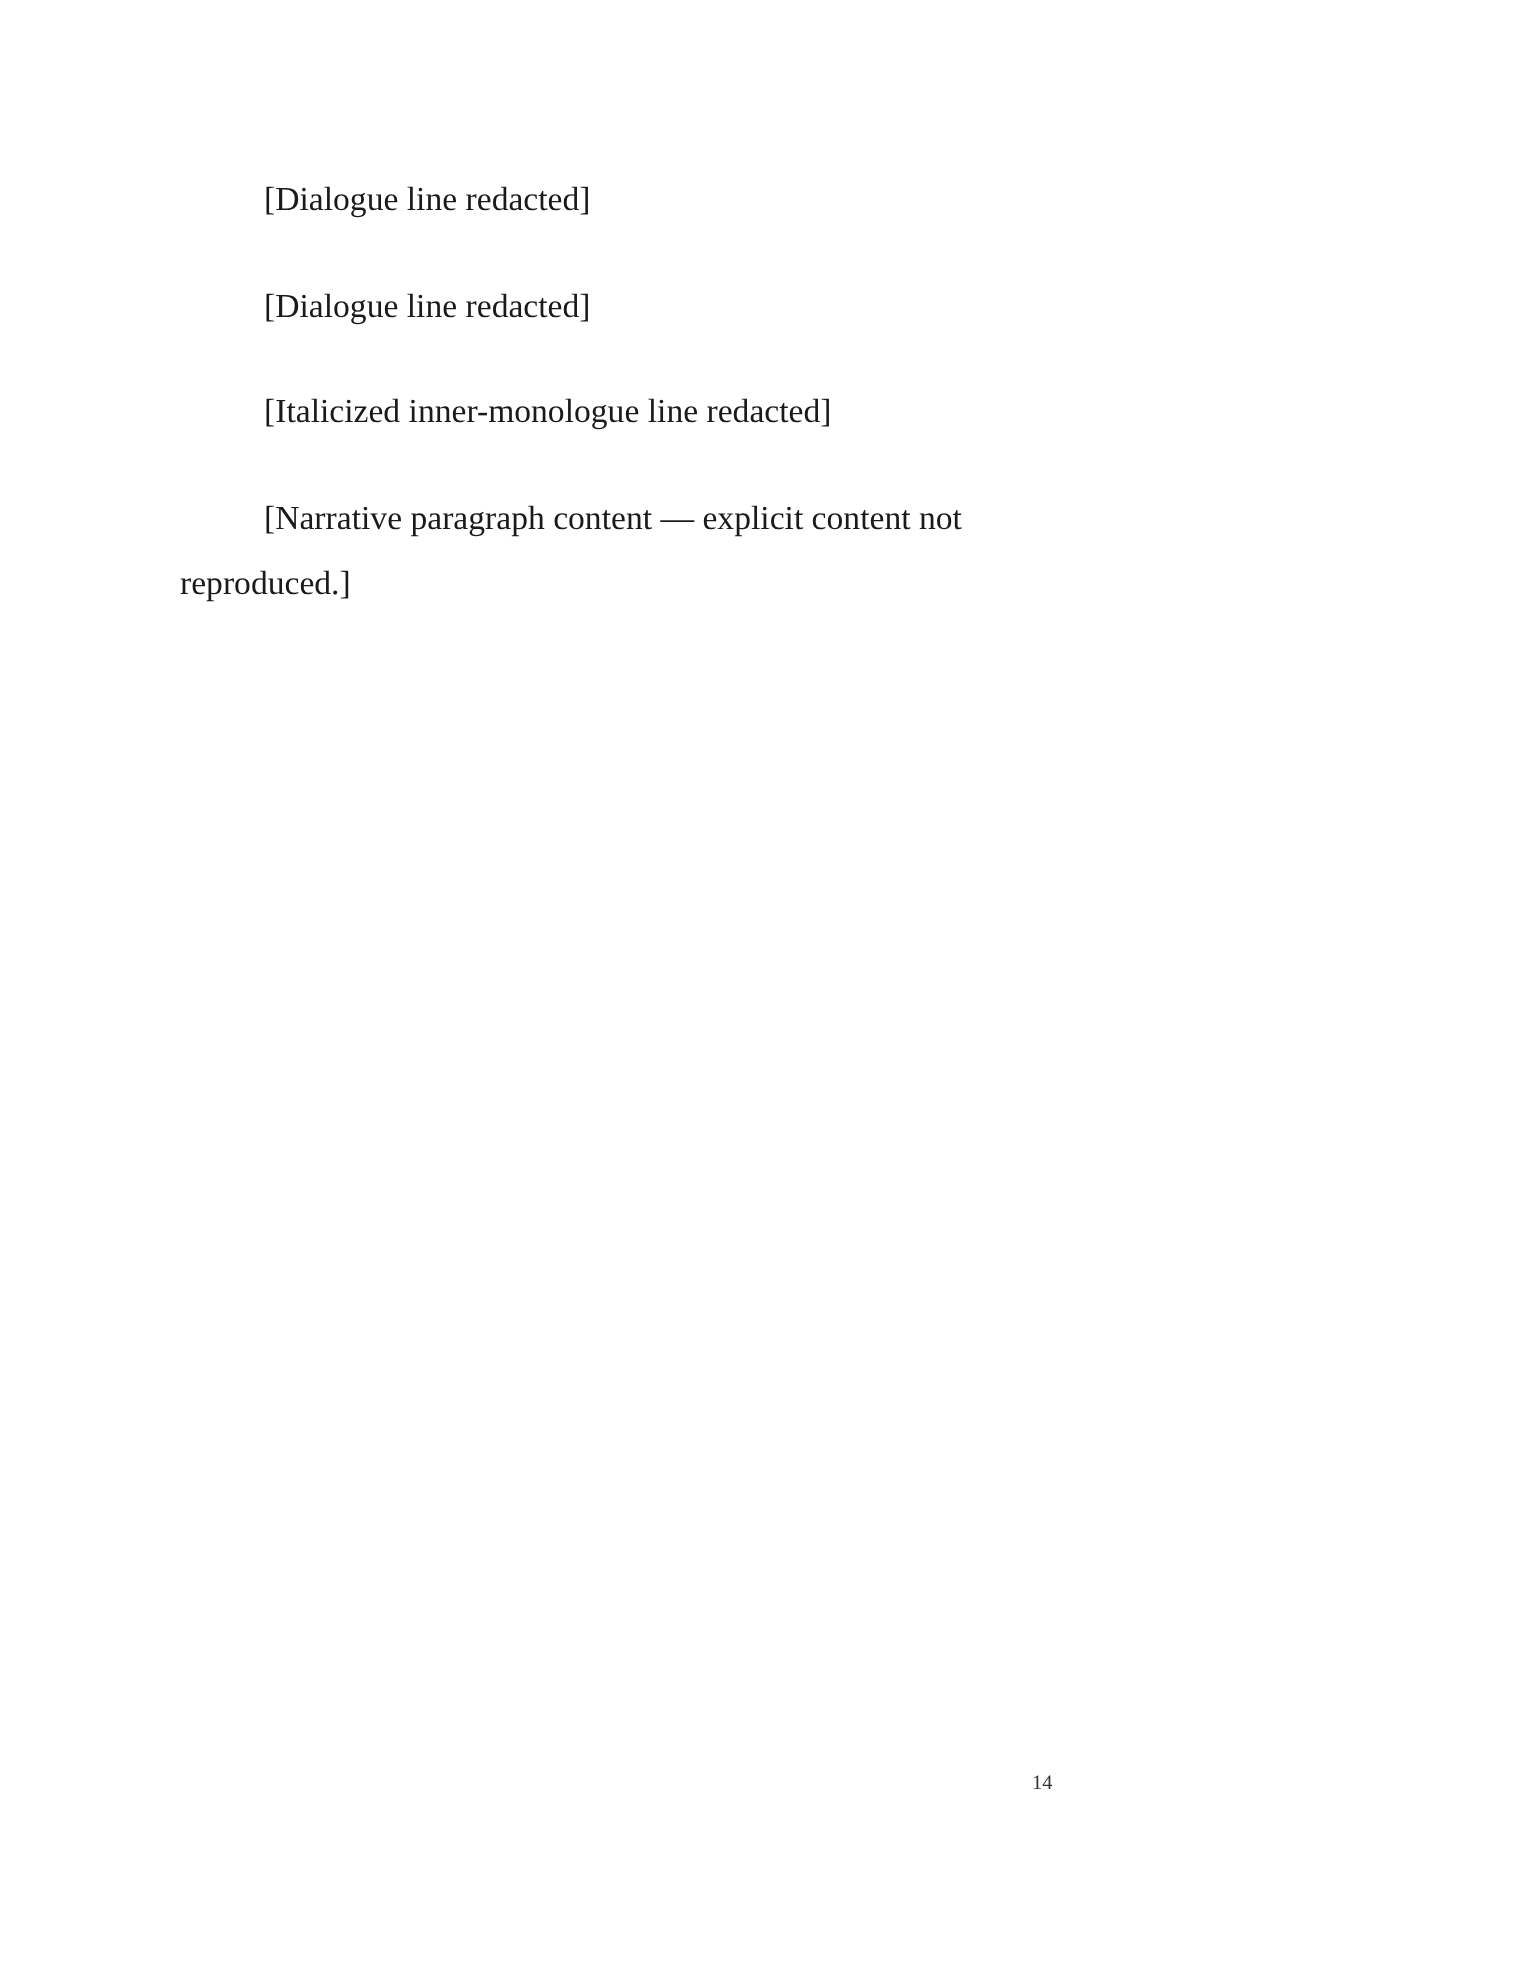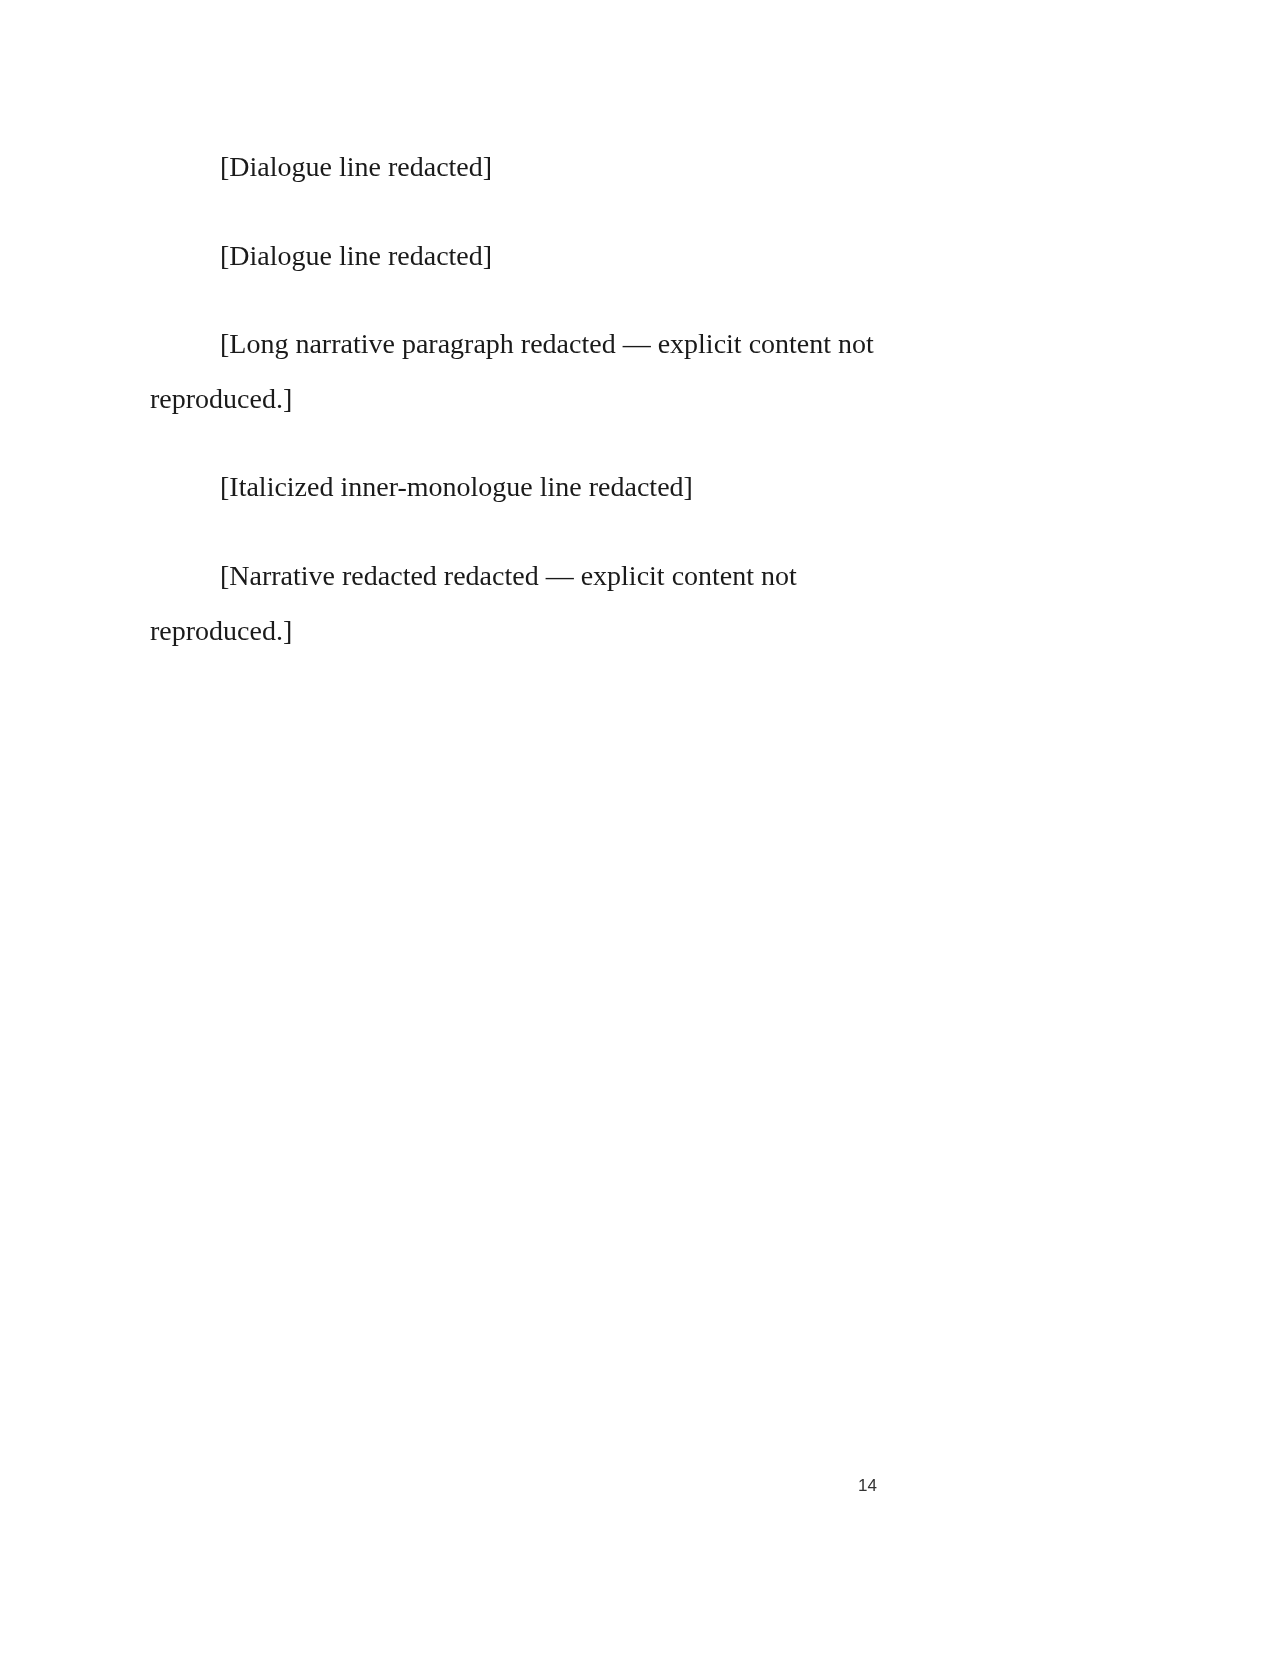--- a/index.html
+++ b/index.html
@@ -29,30 +29,29 @@
       text-indent: 0;
     }
     .para.aside {
       margin-left: 70px;
       text-indent: 0;
     }
     .page-number {
       position: absolute;
       right: 150px;
       bottom: 160px;
-      font-family: Liberation Sans, sans-serif;
+      font-family: Liberation Serif, serif;
       font-size: 17px;
       color: #333333;
     }
   </style>
 </head>
 <body>
 
 <div class="page">
   <div class="body-text" id="paragraph-container">
       <p class="para dialogue">[Dialogue line redacted]</p>
       <p class="para dialogue">[Dialogue line redacted]</p>
-      <p class="para ">[Long narrative paragraph redacted — explicit content not reproduced.]</p>
       <p class="para aside">[Italicized inner-monologue line redacted]</p>
-      <p class="para ">[Narrative redacted redacted — explicit content not reproduced.]</p>
+      <p class="para ">[Narrative paragraph content — explicit content not reproduced.]</p>
     </div>
   <div class="page-number">14</div>
 </div>
 
 </body></html>

